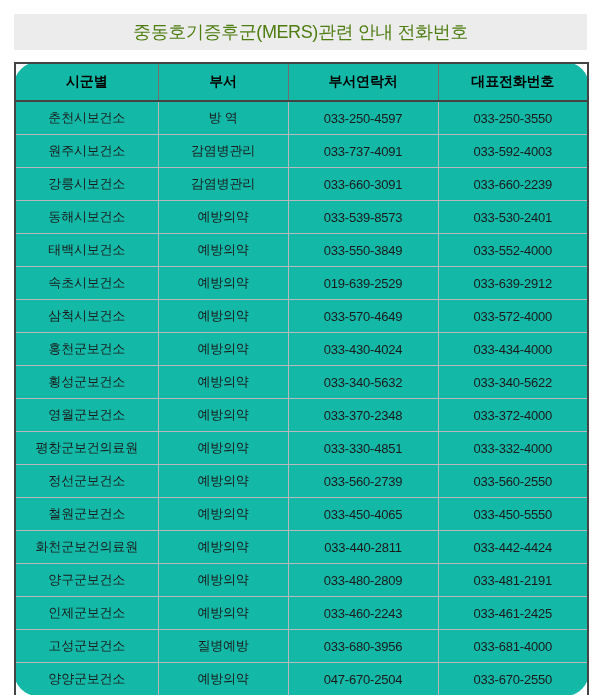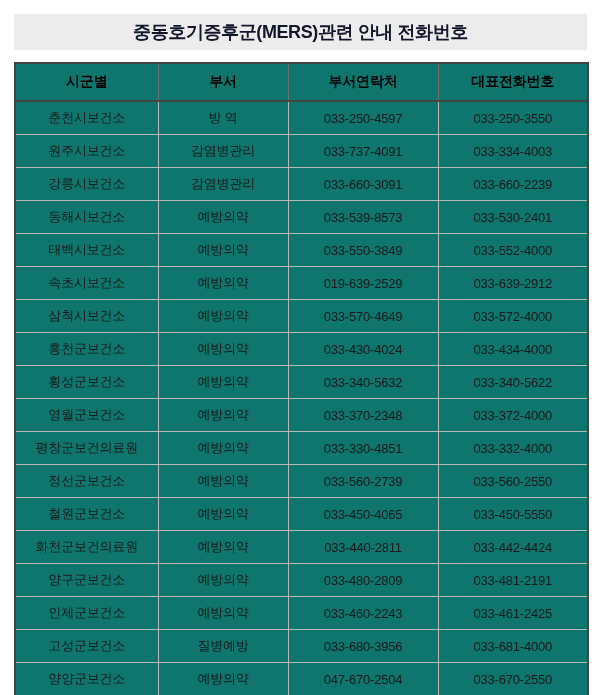--- a/index.html
+++ b/index.html
@@ -27,36 +27,37 @@
     top: 14px;
     width: 573px;
     height: 36px;
     background: #ececec;
     display: flex;
     align-items: center;
     justify-content: center;
   }
   .title-text {
     font-size: 18px;
-    font-weight: bold;
+    font-weight: normal;
     letter-spacing: -0.4px;
-    color: #0f172a;
+    color: #4d7c0f;
     white-space: nowrap;
   }
   .table-wrap {
     position: absolute;
     left: 14px;
     top: 62px;
     width: 573px;
   }
   table.phone-table {
     border-collapse: collapse;
     width: 573px;
     table-layout: fixed;
-    background: #0f766e;
+    background: #14b8a6;
+    border-radius: 24px;
   }
   table.phone-table th,
   table.phone-table td {
     border: 1px solid #b9b9b9;
     text-align: center;
     vertical-align: middle;
     font-size: 13px;
     height: 32px;
     padding: 0 2px;
     white-space: nowrap;
@@ -123,21 +124,21 @@
           <tr>
             <td class="cell-region">춘천시보건소</td>
             <td class="cell-dept">방 역</td>
             <td class="cell-num">033-250-4597</td>
             <td class="cell-num">033-250-3550</td>
           </tr>
           <tr>
             <td class="cell-region">원주시보건소</td>
             <td class="cell-dept">감염병관리</td>
             <td class="cell-num">033-737-4091</td>
-            <td class="cell-num">033-334-4003</td>
+            <td class="cell-num">033-592-4003</td>
           </tr>
           <tr>
             <td class="cell-region">강릉시보건소</td>
             <td class="cell-dept">감염병관리</td>
             <td class="cell-num">033-660-3091</td>
             <td class="cell-num">033-660-2239</td>
           </tr>
           <tr>
             <td class="cell-region">동해시보건소</td>
             <td class="cell-dept">예방의약</td>

